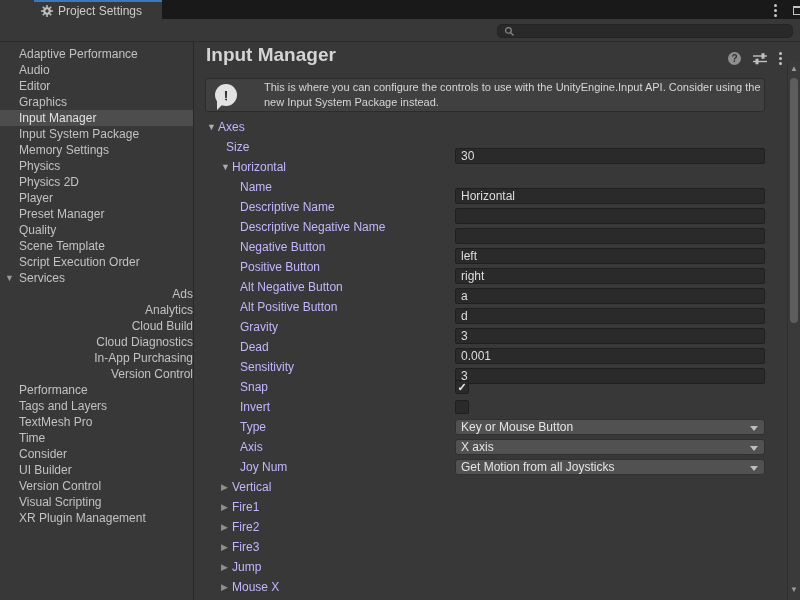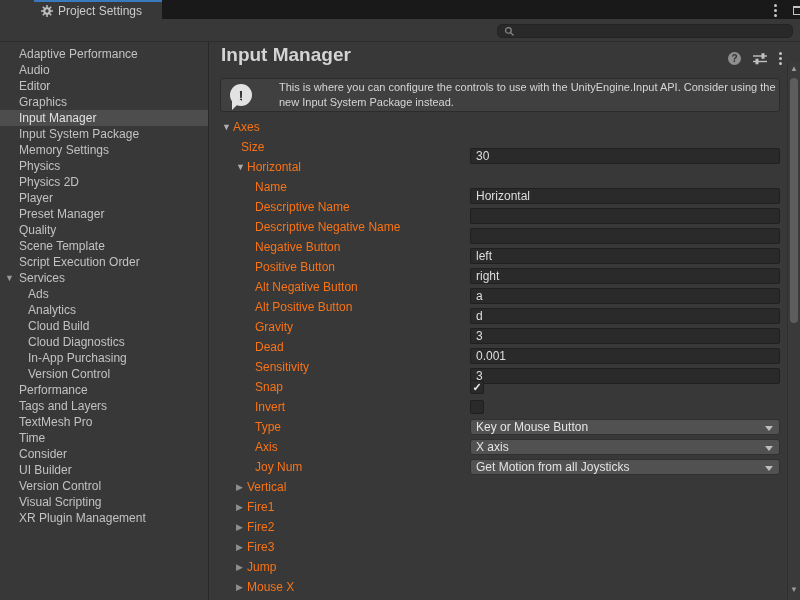--- a/index.html
+++ b/index.html
@@ -31,24 +31,24 @@
     position:absolute; right:7px; top:5px; width:296px; height:14px;
     background:#292929; border:1px solid #232323; border-radius:5px;
     display:flex; align-items:center; padding-left:6px; gap:4px;
   }
   .searchbox input {
     background:transparent; border:none; outline:none; color:#d8d8d8;
     font-family:"Liberation Sans", sans-serif; font-size:11px; width:260px; height:12px;
   }
   
   .bodywrap { position:absolute; left:0; top:42px; width:800px; height:558px; display:flex; }
-  .sidebar { width:209px; height:558px; border-right:1px solid #282828; padding-top:4px; overflow:hidden; }
+  .sidebar { width:194px; height:558px; border-right:1px solid #282828; padding-top:4px; overflow:hidden; }
   .side-item { position:relative; height:16px; line-height:16px; color:#c2c2c2; white-space:nowrap; cursor:default; }
   .side-item.ind1 { padding-left:19px; }
-  .side-item.ind2 { padding-left:28px; }
+  .side-item.ind2 { padding-left:36px;text-align:right; }
   .side-item.selected { background:#4d4d4d; color:#e2e2e2; }
   .side-tri { position:absolute; left:5px; top:0; font-size:9px; color:#9a9a9a; }
   
   .content { position:relative; flex:1; height:558px; }
   .content-title { position:absolute; left:12px; top:2px; font-size:19px; font-weight:bold; color:#d4d4d4; }
   .hdr-icons { position:absolute; right:18px; top:9px; display:flex; align-items:center; gap:12px; }
   .help-circle {
     width:13px; height:13px; border-radius:50%; background:#8f8f8f; color:#303030;
     font-size:10px; font-weight:bold; display:flex; align-items:center; justify-content:center;
   }
@@ -60,21 +60,21 @@
   .bubble { position:relative; width:22px; height:22px; background:#e2e2e2; border-radius:50%;
     display:flex; align-items:center; justify-content:center; color:#333333; font-weight:bold; font-size:15px; flex:none; }
   .bubble:after { content:""; position:absolute; left:2px; bottom:-4px; width:0; height:0;
     border:5px solid transparent; border-top-color:#e2e2e2; border-left-color:#e2e2e2; }
   .info-text { margin-left:27px; font-size:11px; line-height:15px; color:#d6d6d6; width:500px; }
   
   .rows { position:absolute; left:0; top:75px; width:576px; }
   .crow { position:relative; height:20px; display:flex; align-items:center; }
   .crow .tri { width:11px; font-size:9px; color:#adadad; flex:none; }
   .crow .tri.closed { color:#8e8e8e; }
-  .crow .lbl { color:#f97316; white-space:nowrap; }
+  .crow .lbl { color:#c4b5fd; white-space:nowrap; }
   .crow.plain .lbl { margin-left:5px; }
   .pl0 { padding-left:13px; } .pl1 { padding-left:27px; } .pl2 { padding-left:41px; }
   .fieldwrap { position:absolute; left:261px; top:2px; width:310px; height:16px;margin-top:9px; }
   .tfield {
     width:310px; height:16px; background:#2a2a2a; border:1px solid #1f1f1f; border-radius:2px;
     color:#dedede; font-family:"Liberation Sans", sans-serif; font-size:12px; padding:0 5px; outline:none;
   }
   .checkbox { position:absolute; left:261px; top:3px; width:14px; height:14px;
     background:#2a2a2a; border:1px solid #1f1f1f; border-radius:2px;
     display:flex; align-items:center; justify-content:center;

